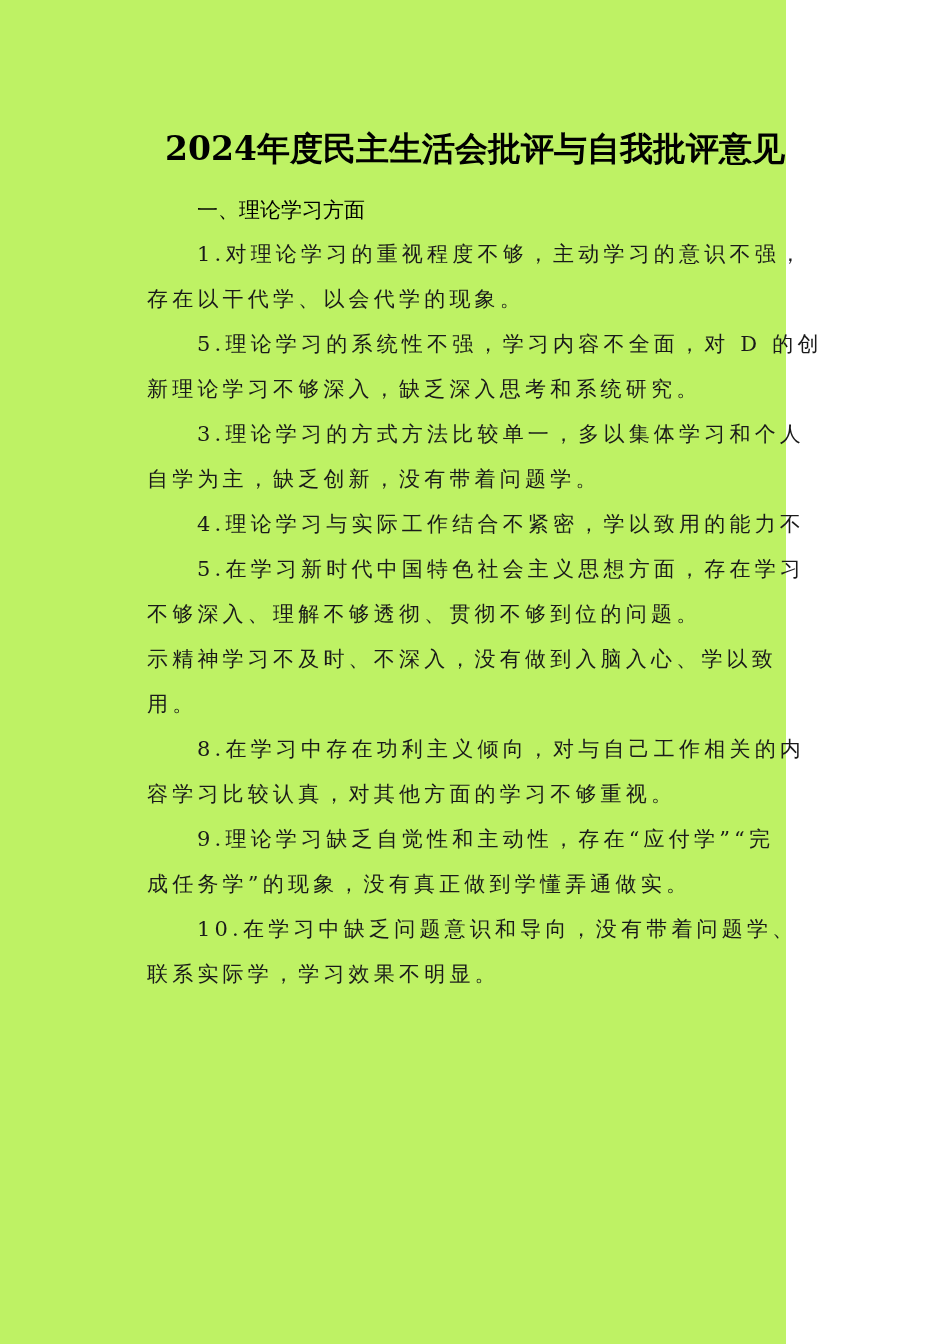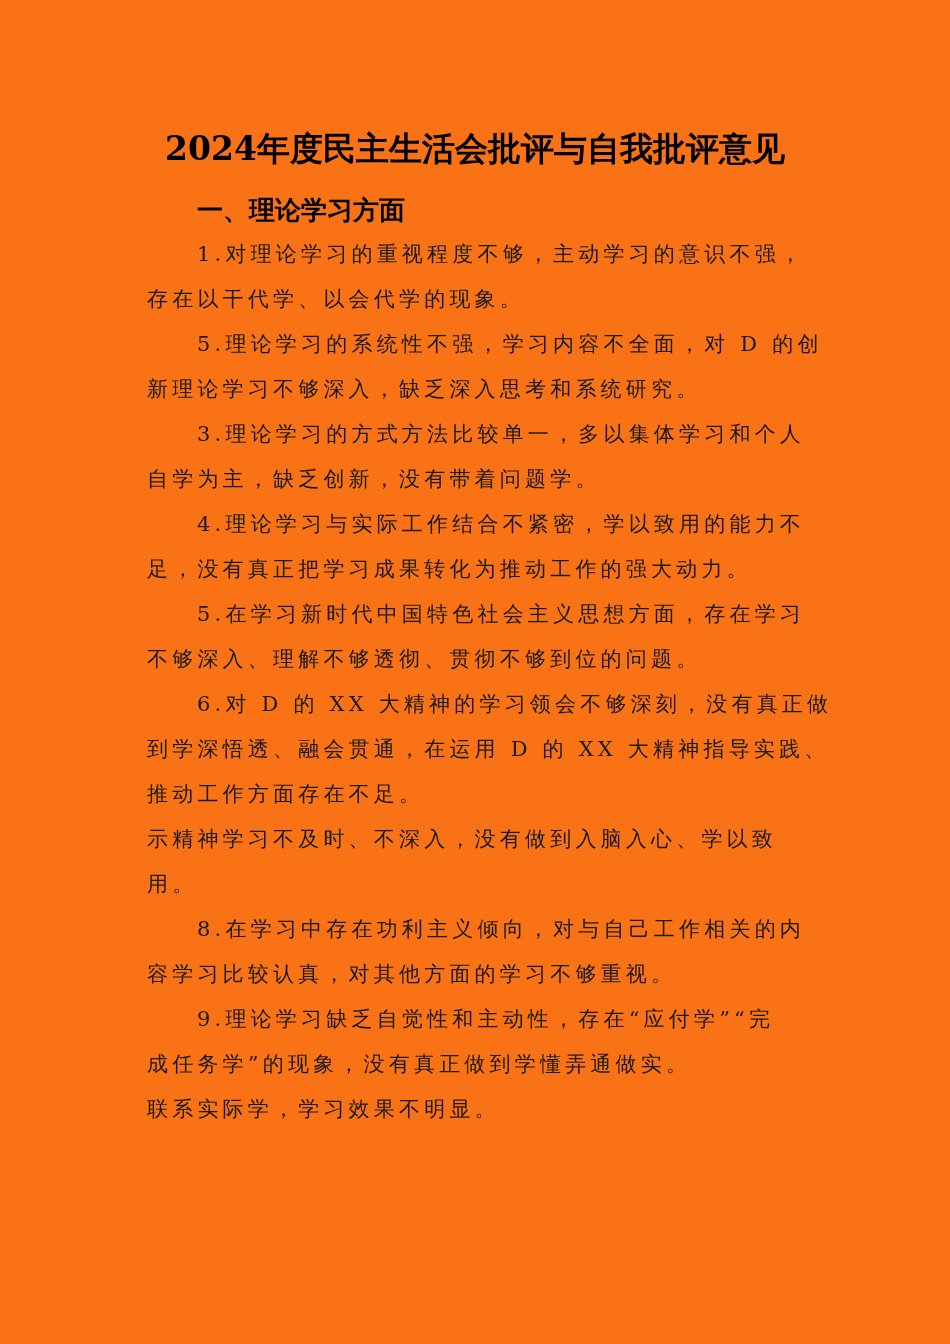--- a/index.html
+++ b/index.html
@@ -11,44 +11,44 @@
       width: 950px;
       height: 1344px;
       position: relative;
       overflow: hidden;
       font-family: "DejaVu Serif", "Liberation Serif", serif;
       color: #111111;
     }
     .page {
       position: absolute;
       left: 0; top: 0;
-      width: 950px;
+      width: 786px;
       height: 1344px;
-      background: #f97316;
+      background: #bef264;
     }
     .title {
       position: absolute;
       left: 0;
       top: 124px;
       width: 950px;
       text-align: center;
       font-family: "DejaVu Serif", "Liberation Serif", serif;
       font-weight: bold;
       font-size: 33px;
       line-height: 50px;
       letter-spacing: 0px;
       color: #000000;
     }
     .heading {
       position: absolute;
       left: 197px;
       top: 190px;
       font-family: "DejaVu Sans", "Liberation Sans", sans-serif;
-      font-weight: bold;
-      font-size: 26px;
+      font-weight: normal;
+      font-size: 21px;
       line-height: 40px;
       color: #000000;
     }
     .body-text {
       position: absolute;
       left: 147px;
       top: 232px;
       width: 700px;
     }
     .line {
@@ -79,40 +79,35 @@
     <div>
       <div class="line first">5.理论学习的系统性不强，学习内容不全面，对 D 的创</div>
       <div class="line">新理论学习不够深入，缺乏深入思考和系统研究。</div>
     </div>
     <div>
       <div class="line first">3.理论学习的方式方法比较单一，多以集体学习和个人</div>
       <div class="line">自学为主，缺乏创新，没有带着问题学。</div>
     </div>
     <div>
       <div class="line first">4.理论学习与实际工作结合不紧密，学以致用的能力不</div>
-      <div class="line">足，没有真正把学习成果转化为推动工作的强大动力。</div>
     </div>
     <div>
       <div class="line first">5.在学习新时代中国特色社会主义思想方面，存在学习</div>
       <div class="line">不够深入、理解不够透彻、贯彻不够到位的问题。</div>
-    </div>
-    <div>
-      <div class="line first">6.对 D 的 XX 大精神的学习领会不够深刻，没有真正做</div>
-      <div class="line">到学深悟透、融会贯通，在运用 D 的 XX 大精神指导实践、</div>
-      <div class="line">推动工作方面存在不足。</div>
     </div>
     <div>
       <div class="line">示精神学习不及时、不深入，没有做到入脑入心、学以致</div>
       <div class="line">用。</div>
     </div>
     <div>
       <div class="line first">8.在学习中存在功利主义倾向，对与自己工作相关的内</div>
       <div class="line">容学习比较认真，对其他方面的学习不够重视。</div>
     </div>
     <div>
       <div class="line first">9.理论学习缺乏自觉性和主动性，存在“应付学”“完</div>
       <div class="line">成任务学”的现象，没有真正做到学懂弄通做实。</div>
     </div>
     <div>
+      <div class="line first">10.在学习中缺乏问题意识和导向，没有带着问题学、</div>
       <div class="line">联系实际学，学习效果不明显。</div>
     </div>
   </div>
 </div>
 
 </body></html>

